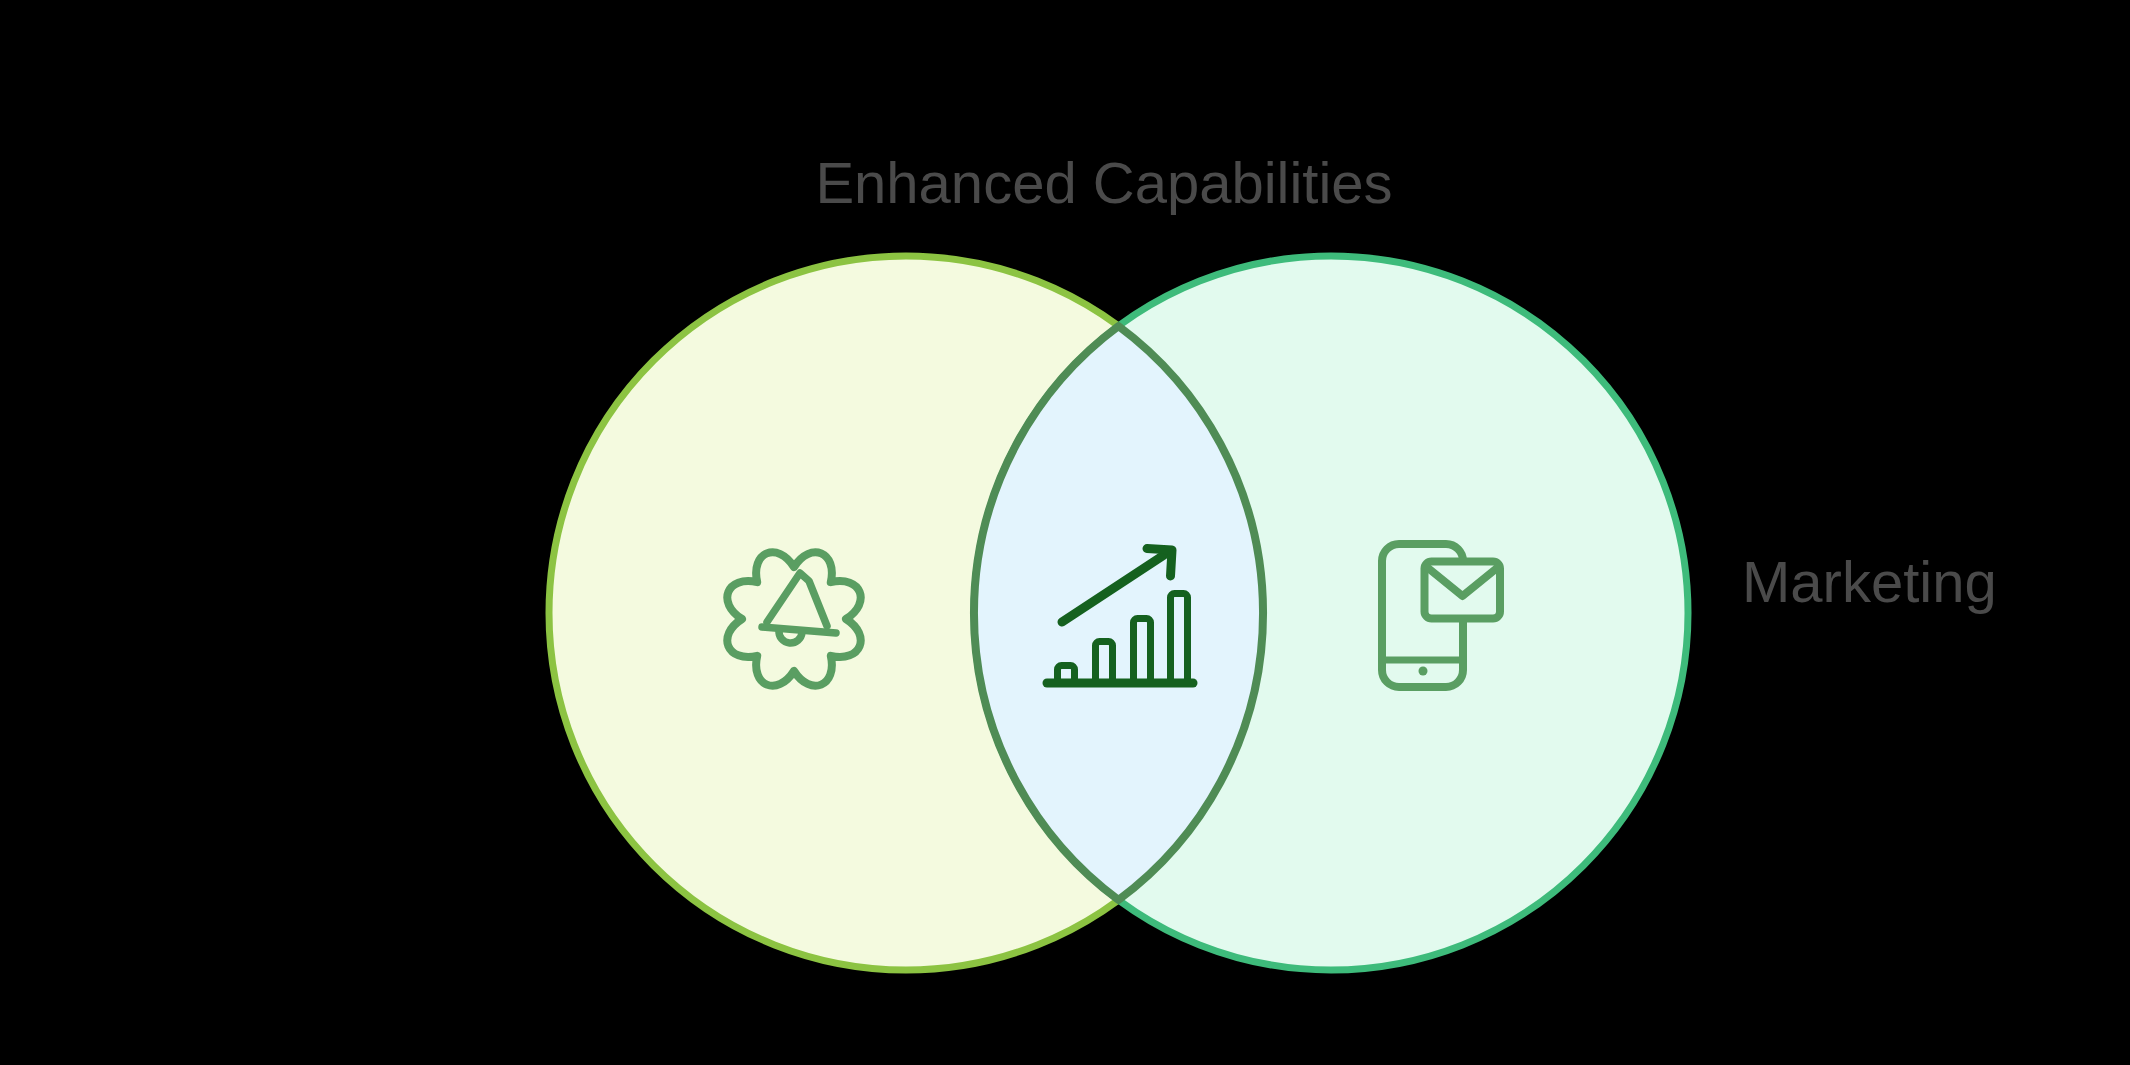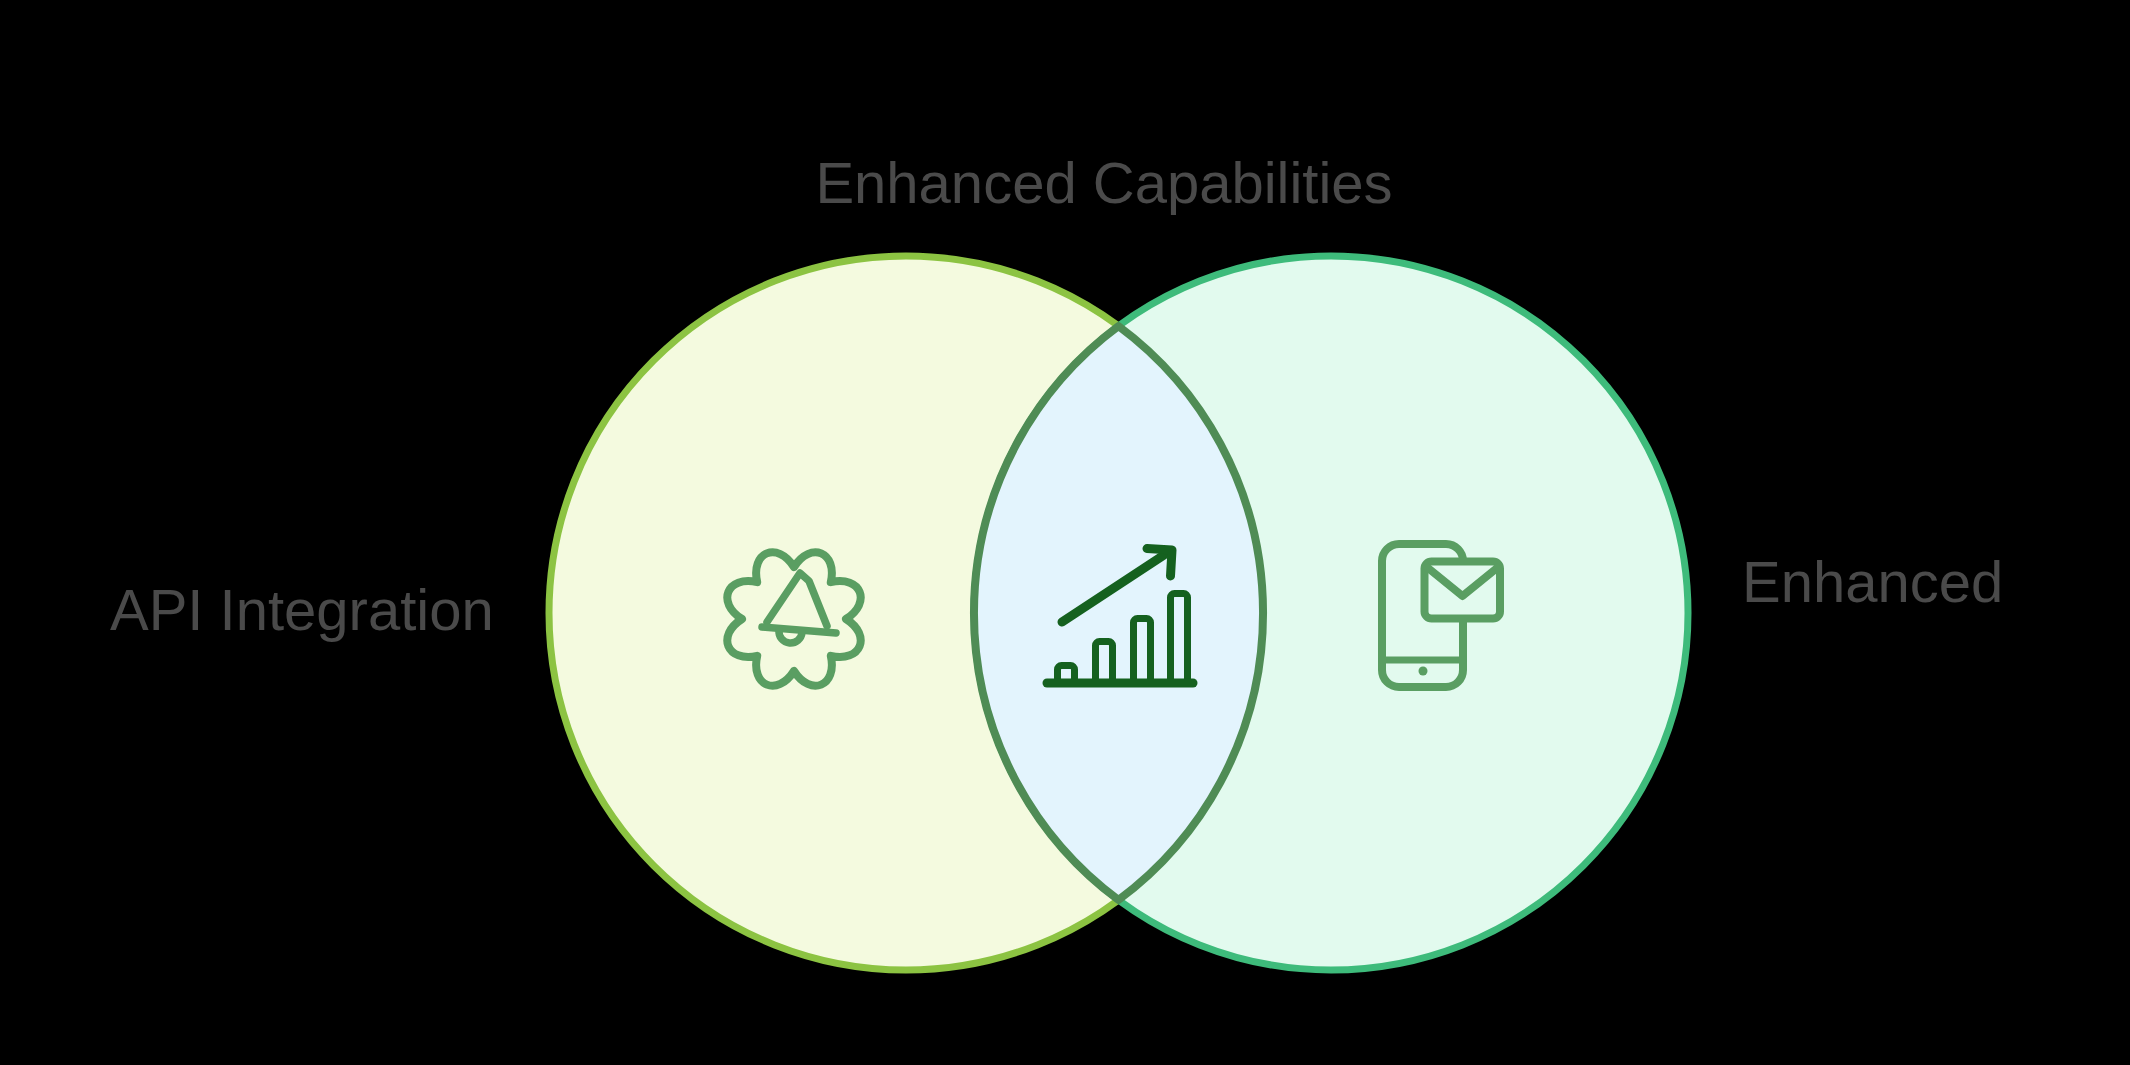--- a/index.html
+++ b/index.html
@@ -74,19 +74,18 @@
       <rect stroke-width="8" fill="none" x="1382" y="544" width="81" height="143" rx="17"></rect>
       <path stroke-width="7" fill="none" d="M 1382 660 L 1463 660"></path>
       <circle cx="1423" cy="671" r="4.5" fill="#5a9e62" stroke="none"></circle>
       <rect stroke-width="8" fill="#e2faee" x="1424.5" y="561.5" width="75.5" height="57" rx="7"></rect>
       <path stroke-width="8" fill="none" d="M 1428 568 L 1462.5 596 L 1497 568"></path>
     </g>
   </svg>
 
   <div class="label title-label">Enhanced Capabilities</div>
 
-  <div class="label left-label">API Integration</div>
 
   <div class="label right-label">
-    <div>Enhanced</div>
+    <div>Marketing</div>
   </div>
 
 </div>
 
 </body></html>

